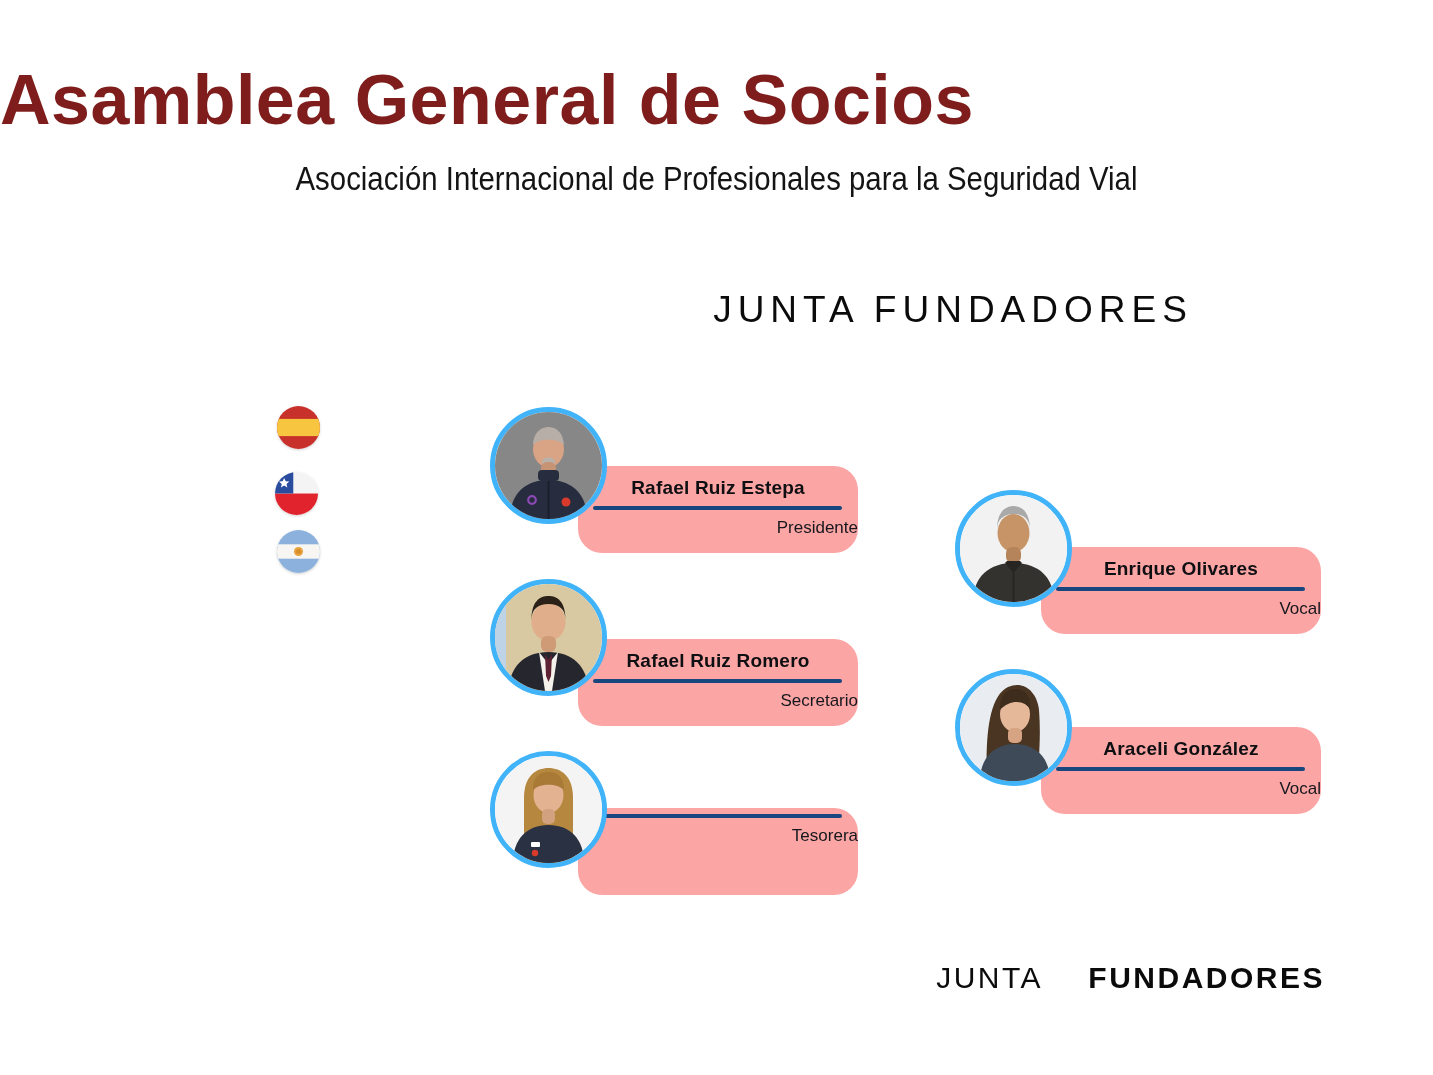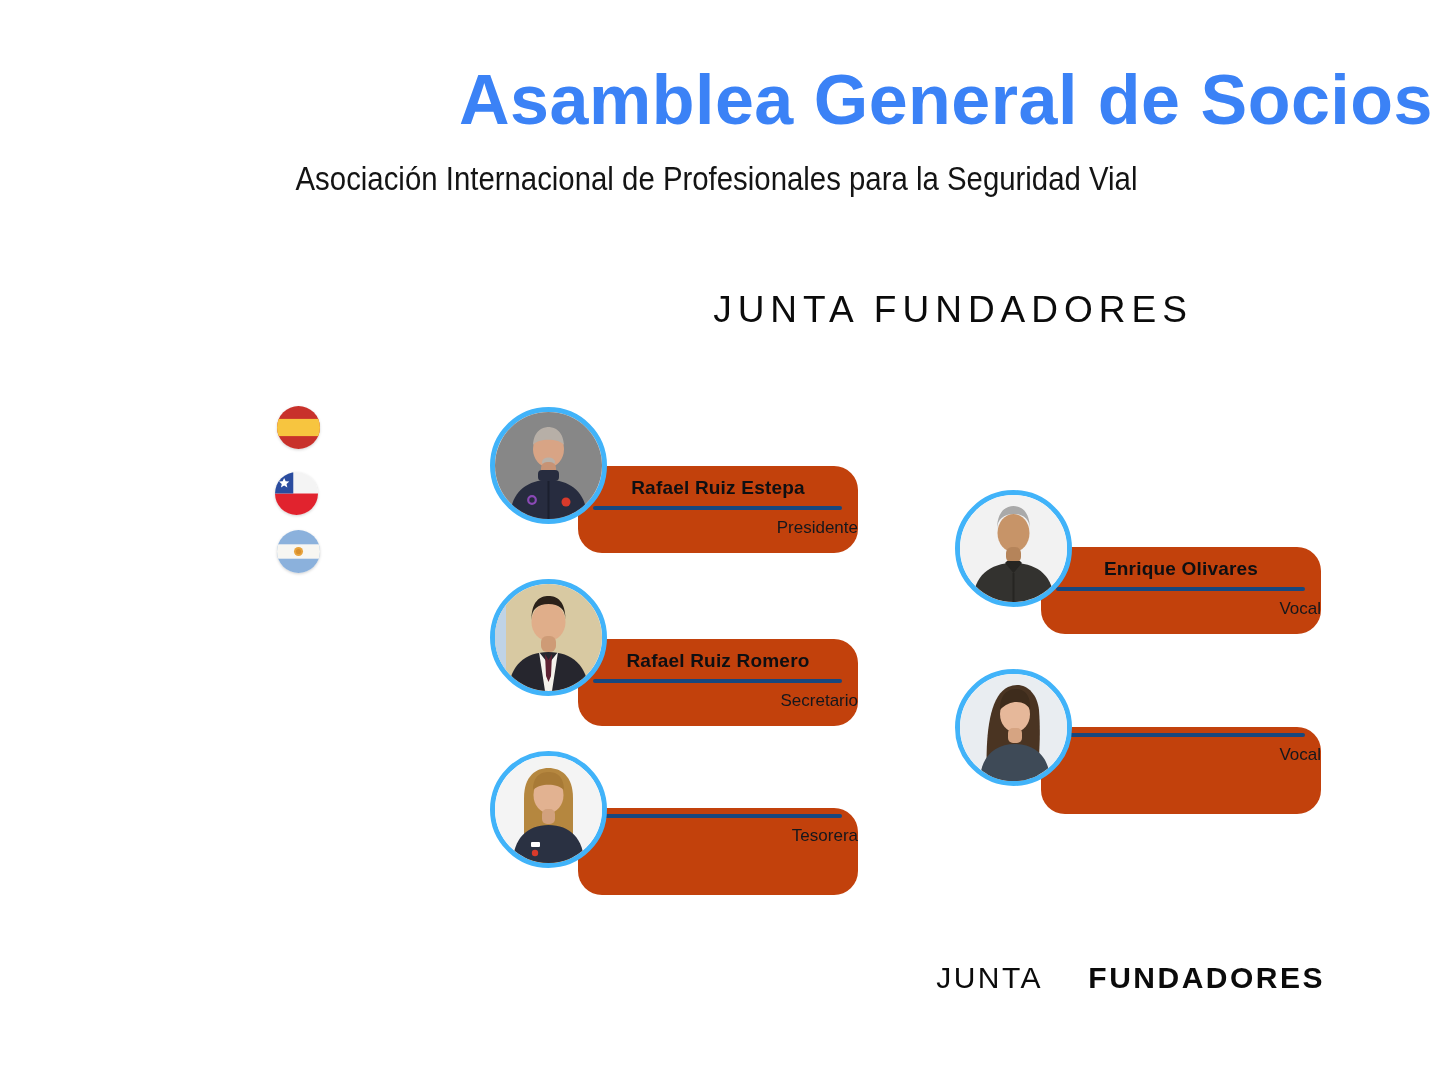--- a/index.html
+++ b/index.html
@@ -7,23 +7,23 @@
   body {
     position:relative;
     background:#ffffff;
     font-family:"Liberation Sans", sans-serif;
     overflow:hidden;
   }
 
   
   .page-title{
     position:absolute; left:0; right:0; top:60px;
-    text-align:right;
+    text-align:left;
     font-size:70px; font-weight:800; letter-spacing:0.5px;
-    color:#3b82f6;
+    color:#7f1d1d;
   }
   .page-subtitle{
     position:absolute; left:0; right:0; top:160px;
     text-align:center;
     font-size:33px; font-weight:400; color:#141414;
     transform:scaleX(0.89);
   }
   .board-heading{
     position:absolute; left:703px; top:289px; width:500px;
     text-align:center;
@@ -51,21 +51,21 @@
 
   
   .photo{
     position:absolute; width:117px; height:117px;
     border:5px solid #41B3F9; border-radius:50%;
     overflow:hidden; background:#fff; z-index:2;
   }
   .photo svg{ display:block; width:100%; height:100%; }
   .card{
     position:absolute; width:280px; height:87px;
-    background:#c2410c; border-radius:24px; z-index:1;
+    background:#fca5a5; border-radius:24px; z-index:1;
     display:flex; flex-direction:column;
   }
   .card .name{
     margin-top:9px; line-height:25px;
     text-align:center; font-size:19px; font-weight:700;
     color:#0E0F12; letter-spacing:0.2px;
   }
   .card .divider{
     height:4px; background:#17477E; border-radius:2px;
     margin:6px 16px 7px 15px;
@@ -187,20 +187,21 @@
     <rect width="107" height="107" fill="#E9EDF1"></rect>
     <path d="M27 107 C25 62 29 22 48 13 C63 6 77 17 79 36 C81 60 79 86 77 107 Z" fill="#4A3422"></path>
     <ellipse cx="55" cy="40" rx="15" ry="18" fill="#E6B89A"></ellipse>
     <path d="M40 36 C40 20 48 15 56 15 C66 15 71 23 70 36 C66 26 50 25 40 36 Z" fill="#3E2C1C"></path>
     <rect x="48" y="54" width="14" height="15" rx="5" fill="#D6A482"></rect>
     <path d="M20 107 C20 84 34 70 55 70 C76 70 90 84 90 107 Z" fill="#3E4A57"></path>
     <path d="M55 52 q3 3 1 6" stroke="#8E3A3A" stroke-width="0" fill="none"></path>
   </svg>
 </div>
 <div class="card m5-card">
+  <div class="name">Araceli González</div>
   <div class="divider"></div>
   <div class="role">Vocal</div>
 </div>
 
 <div class="footer-heading">
   <span class="light">JUNTA</span>
   <span> </span>
   <span class="bold">FUNDADORES</span>
 </div>
 

